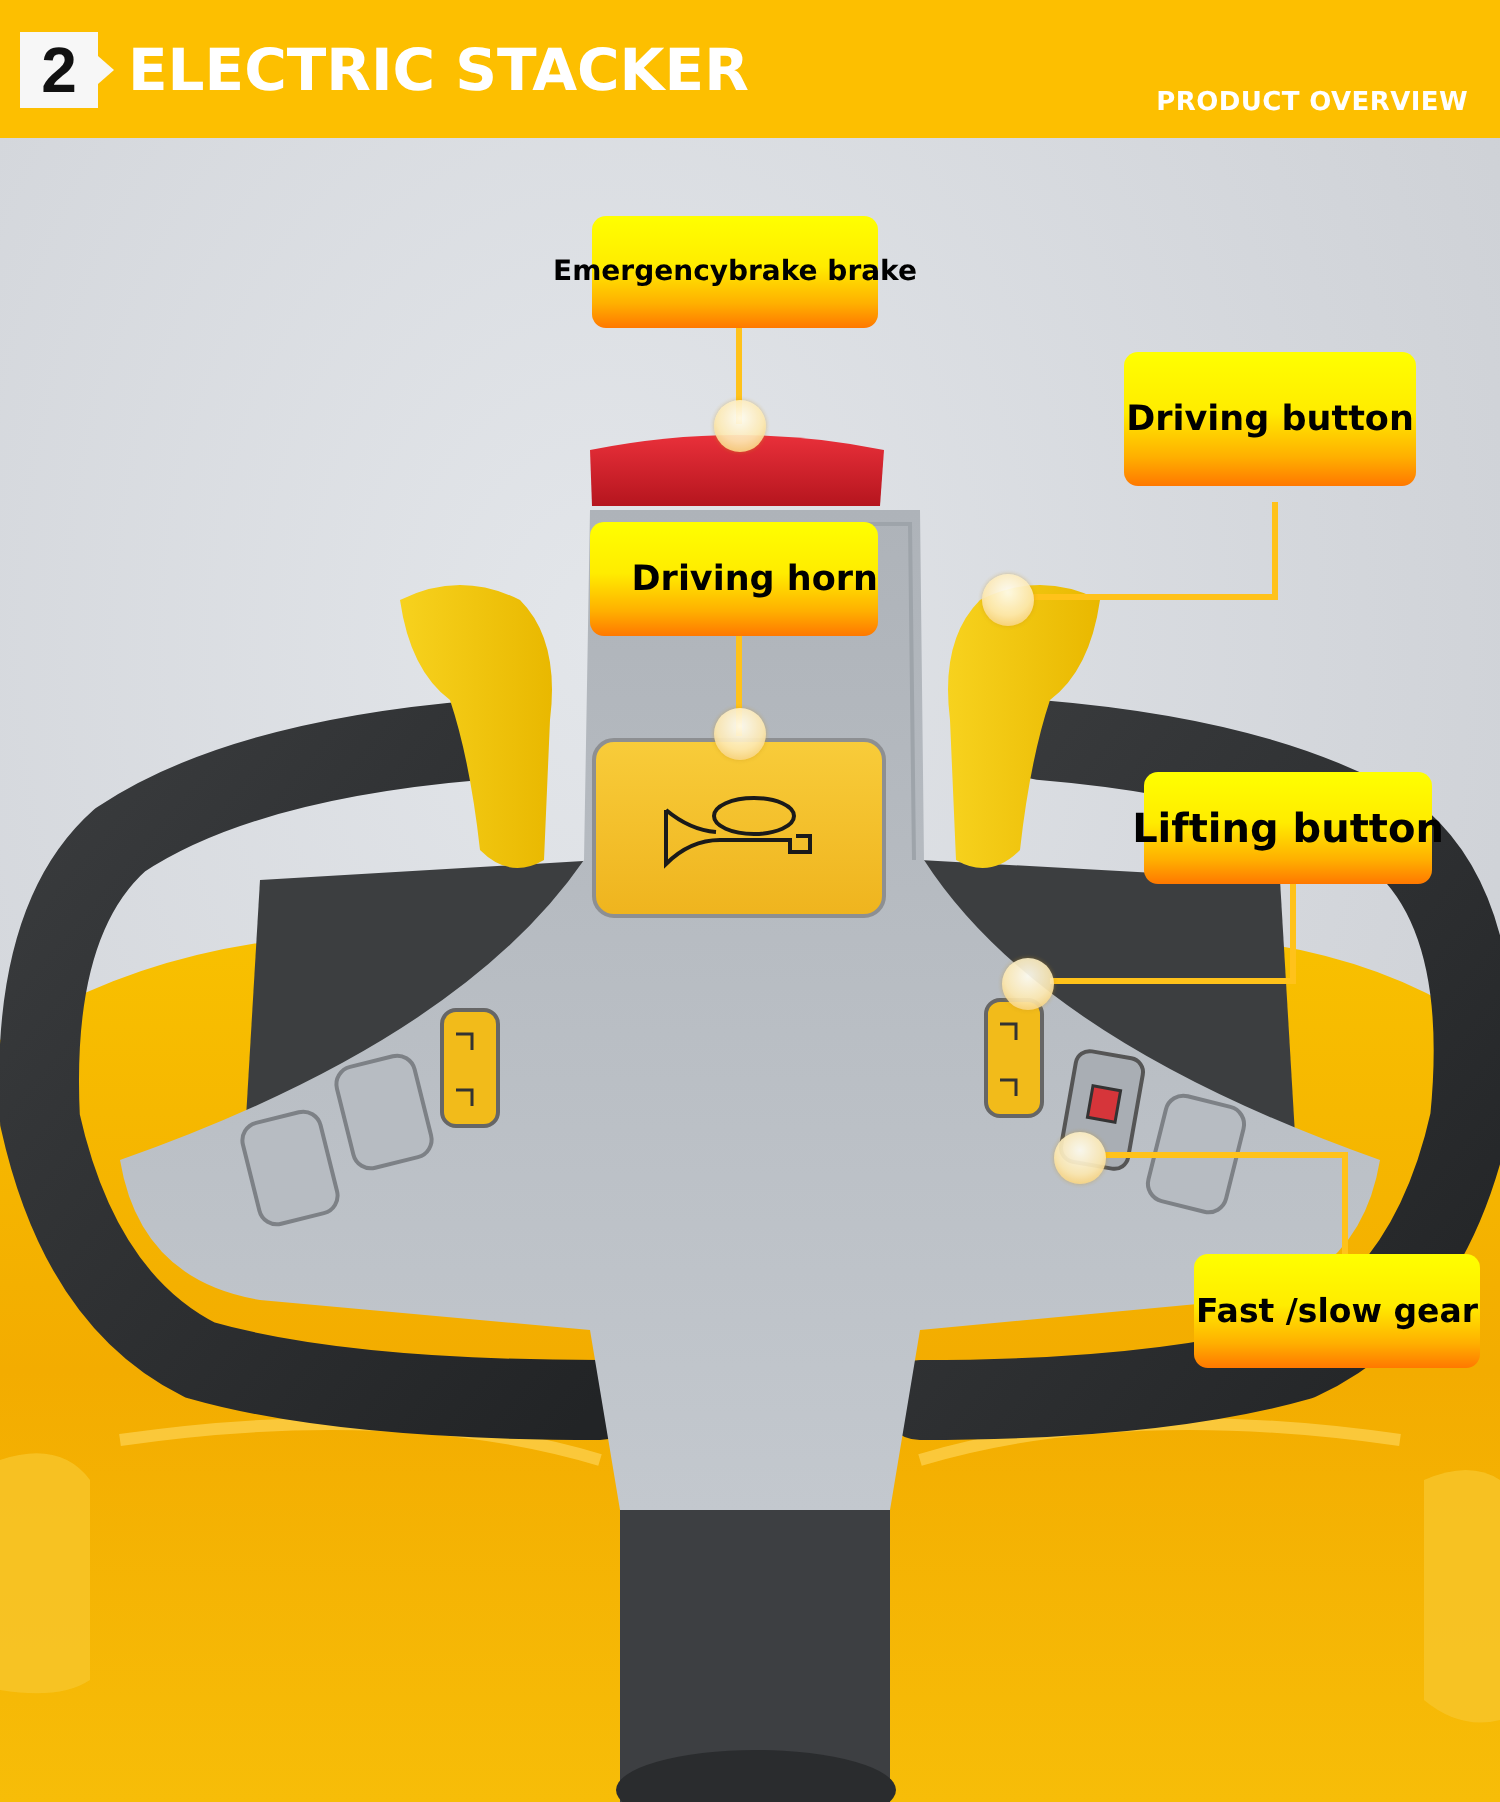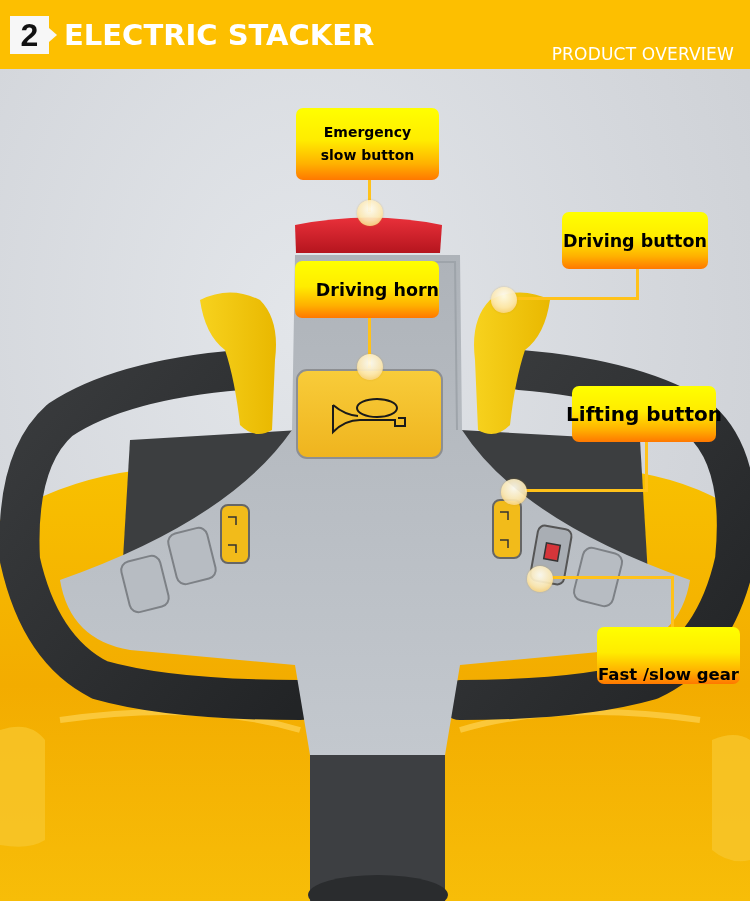--- a/index.html
+++ b/index.html
@@ -22,46 +22,46 @@
     border-top: 7px solid transparent; border-bottom: 7px solid transparent;
     border-left: 8px solid #f7f7f7;
   }
   .banner-title {
     position: absolute; left: 64px; top: 16px;
     font-family: "DejaVu Sans", sans-serif; font-weight: 700; font-size: 29px;
     color: #ffffff; letter-spacing: 0px; line-height: 38px;
   }
   .banner-sub {
     position: absolute; right: 16px; top: 44px;
-    font-family: "DejaVu Sans", sans-serif; font-weight: 400; font-size: 17px;
+    font-family: "DejaVu Sans", sans-serif; font-weight: 700; font-size: 13px;
     color: #ffffff; letter-spacing: 0.2px;
   }
 
   
   .photo {
     position: absolute; left: 0; top: 69px; width: 750px; height: 832px;
     background: radial-gradient(ellipse at 40% 30%, #e3e6ea 0%, #d3d6db 60%, #c9ccd1 100%);
     overflow: hidden;
   }
   .photo svg { position: absolute; left: 0; top: 0; }
 
   
   .callout {
     position: absolute;
     background: linear-gradient(to bottom, #ffff00 0%, #ffec00 45%, #ffb000 78%, #ff7800 100%);
     border-radius: 7px;
     display: flex; align-items: center; justify-content: center; text-align: center;
     color: #000; font-family: "DejaVu Sans", sans-serif; font-weight: 700;
     white-space: nowrap;
   }
-  .c-emergency { left: 296px; top: 108px; width: 143px; height: 72px; font-size: 14px; line-height: 23px; flex-direction: column; align-items: center; }
-  .c-driving-button { left: 562px; top: 212px; width: 146px; height: 57px; font-size: 17.5px; }
+  .c-emergency { left: 296px; top: 108px; width: 143px; height: 56px; font-size: 14px; line-height: 23px; flex-direction: row; align-items: center; }
+  .c-driving-button { left: 562px; top: 176px; width: 146px; height: 67px; font-size: 17.5px; }
   .c-horn { left: 295px; top: 261px; width: 144px; height: 57px; font-size: 17.5px; justify-content: flex-end; }
   .c-lifting { left: 572px; top: 386px; width: 144px; height: 56px; font-size: 20px; }
-  .c-gear { left: 597px; top: 627px; width: 143px; height: 57px; font-size: 16.5px; align-items: flex-end; }
+  .c-gear { left: 597px; top: 627px; width: 143px; height: 57px; font-size: 16.5px; }
 
   .line { position: absolute; background: #ffc21a; }
   .dot {
     position: absolute; width: 26px; height: 26px; border-radius: 50%;
     background: radial-gradient(circle at 50% 35%, #fffdf2 0%, #fde9b2 55%, #f3c35a 100%);
     opacity: 0.92; box-shadow: 0 0 2px rgba(200,150,30,0.5);
   }
 </style>
 </head>
 <body>
@@ -162,21 +162,21 @@
 <div class="line" style="left:645px; top:442px; width:3px; height:49px;"></div>
 <div class="line" style="left:525px; top:489px; width:123px; height:3px;"></div>
 <div class="dot" style="left:501px; top:479px;"></div>
 
 <div class="line" style="left:552px; top:576px; width:122px; height:3px;"></div>
 <div class="line" style="left:671px; top:576px; width:3px; height:52px;"></div>
 <div class="dot" style="left:527px; top:566px;"></div>
 
 <div class="callout c-emergency">
   <span>Emergency</span>
-  <span>slow button</span>
+  <span>brake brake</span>
 </div>
 <div class="callout c-driving-button">
   <span>Driving button</span>
 </div>
 <div class="callout c-horn">
   <span>Driving horn</span>
 </div>
 <div class="callout c-lifting">
   <span>Lifting button</span>
 </div>

